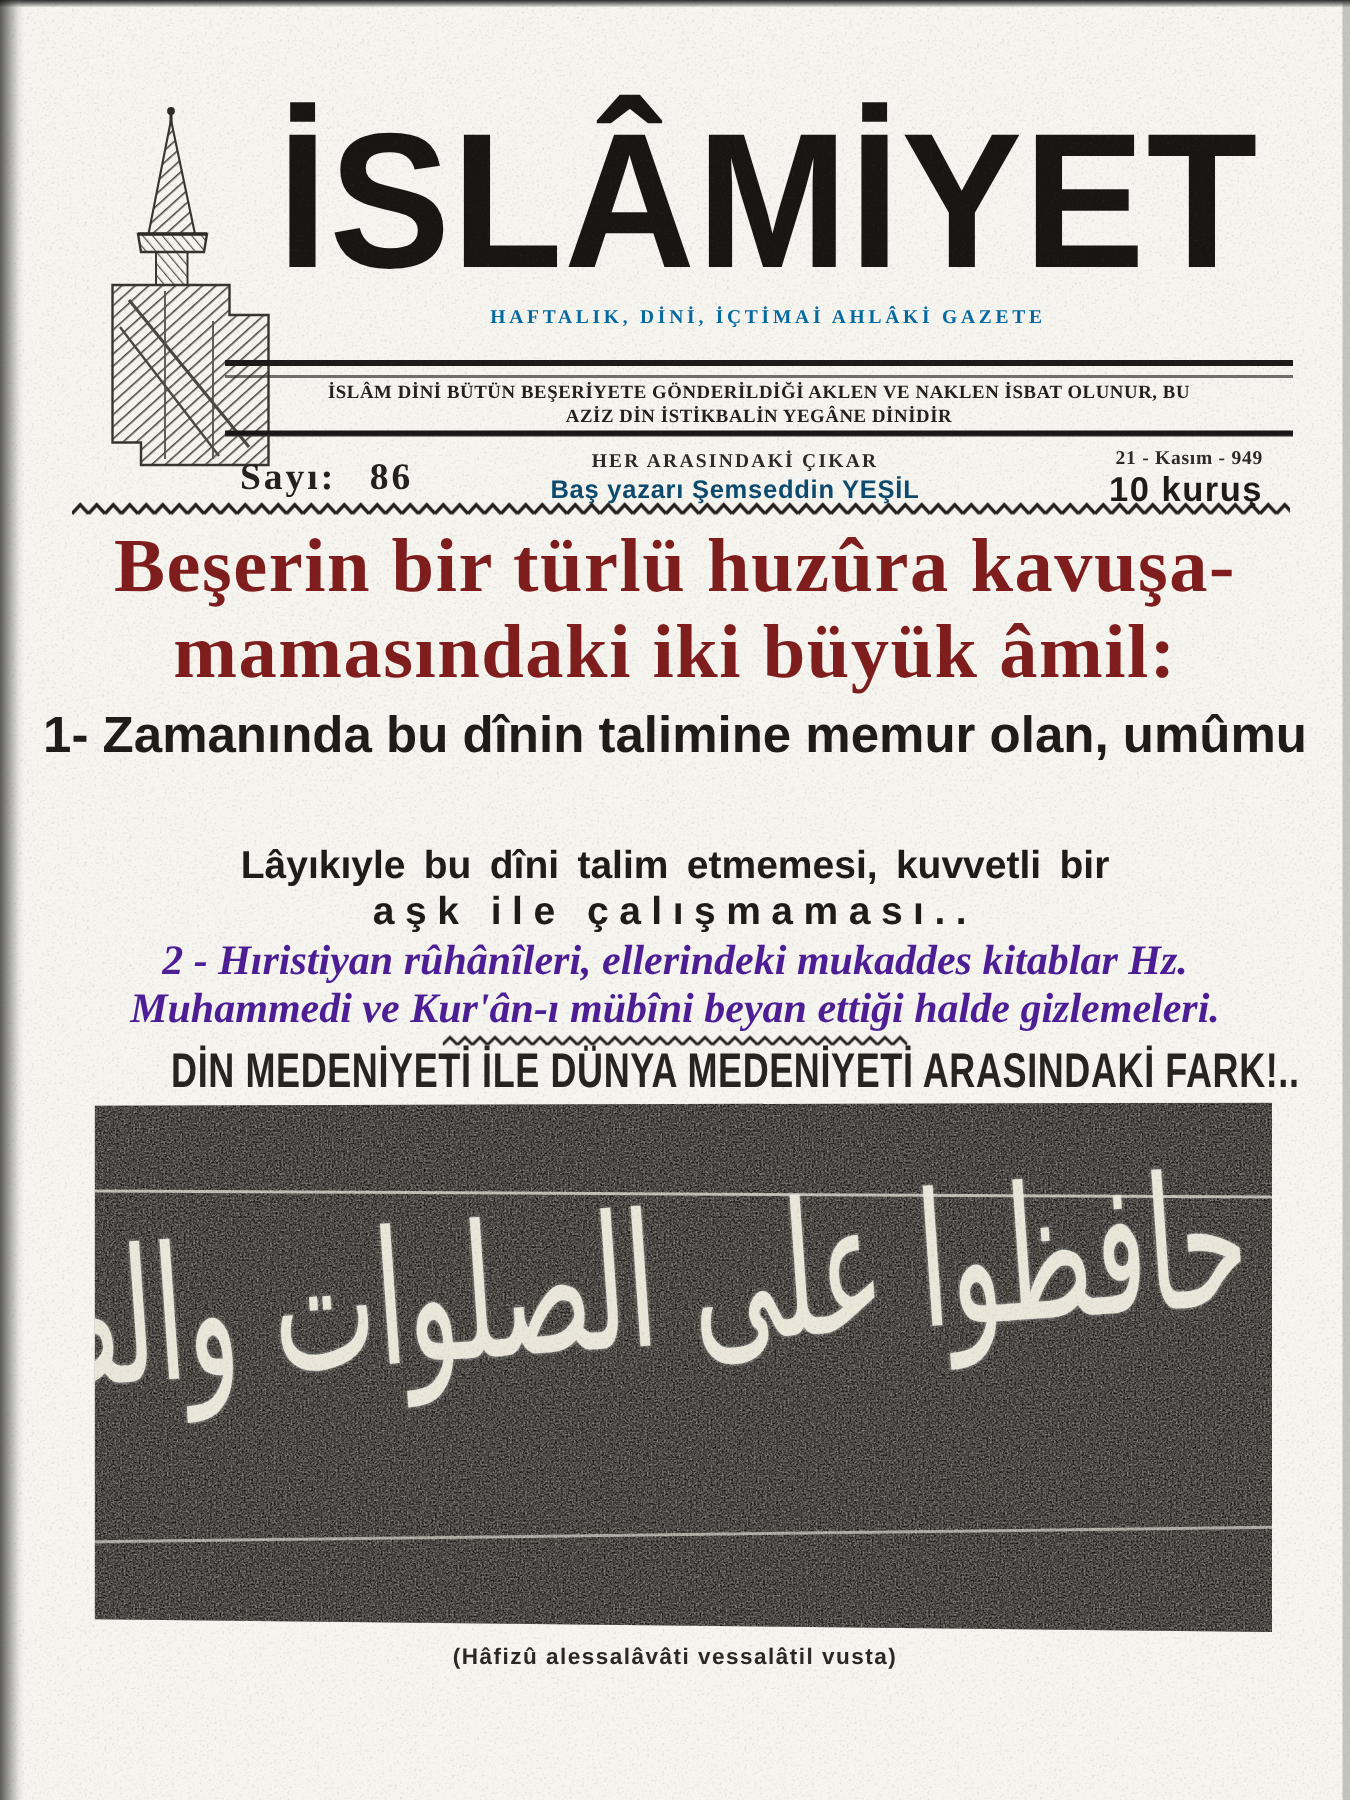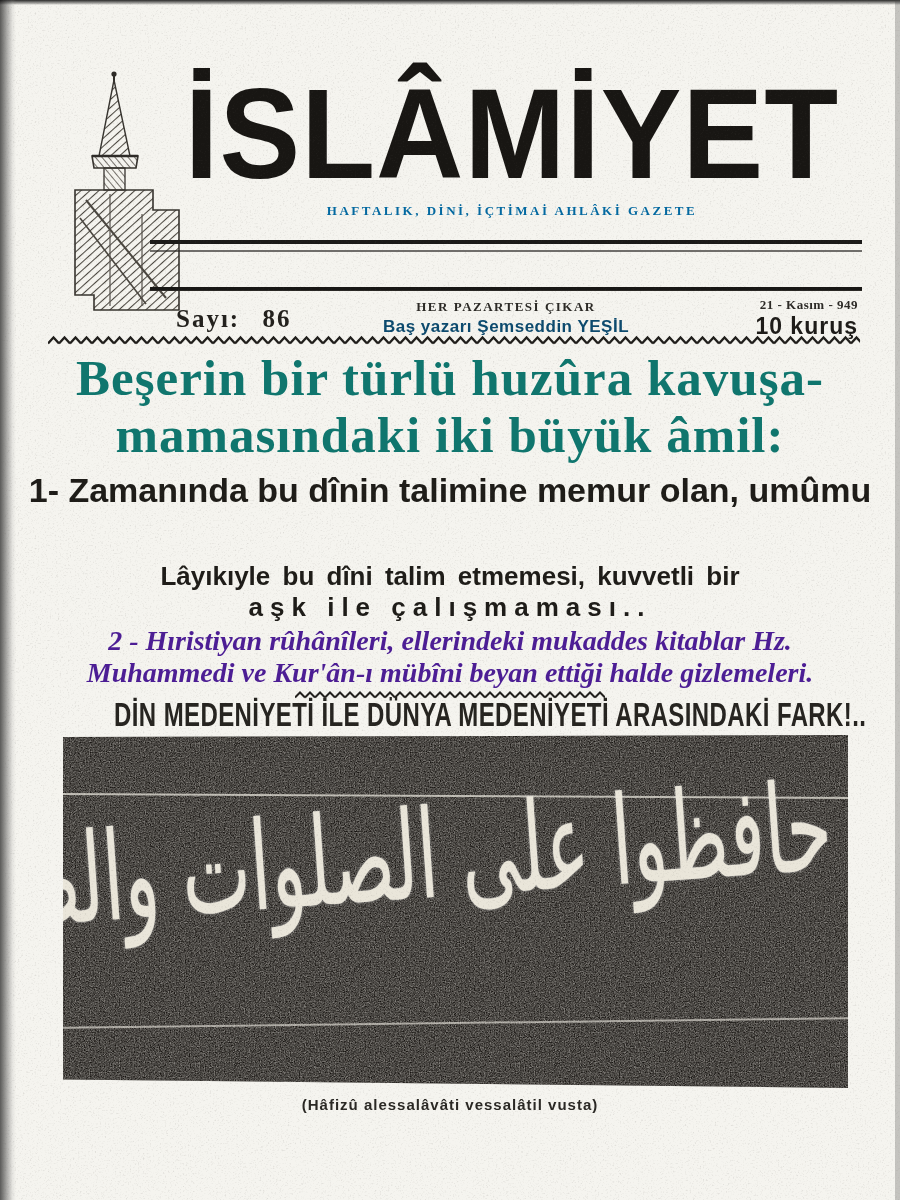--- a/index.html
+++ b/index.html
@@ -27,37 +27,37 @@
   }
   .masthead-subtitle{
     margin-top:12px;font-size:13px;font-weight:700;letter-spacing:2.5px;color:#0369a1;
   }
   .rule-solid{left:150px;top:240px;width:712px;height:3.5px;background:#1b1a18;}
   .rule-thin{left:150px;top:250px;width:712px;height:1.5px;background:rgba(40,38,35,.65);}
   .motto{left:150px;top:254px;width:712px;text-align:center;
     font-size:12.5px;font-weight:700;letter-spacing:.4px;line-height:15.5px;color:#23211d;}
   .rule-double{left:150px;top:287px;width:712px;height:4px;
     border-top:3px solid #181715;border-bottom:1.5px solid #2a2825;box-sizing:border-box;}
-  .info-row{left:150px;top:297px;width:712px;height:38px;display:grid;
+  .info-row{left:134px;top:297px;width:712px;height:38px;display:grid;
     grid-template-columns:170px 1fr 170px;align-items:center;}
   .issue{font-size:25px;font-weight:700;word-spacing:14px;letter-spacing:2px;
     padding-left:26px;color:#23211d;font-family:"Liberation Serif",serif;}
   .info-center{text-align:center;line-height:1.15;}
   .schedule{font-size:13px;font-weight:700;letter-spacing:1.5px;color:#2c2a26;}
   .editor{font-size:17px;font-weight:700;font-family:"Liberation Sans",sans-serif;
     letter-spacing:.5px;color:#0c4a6e;margin-top:2px;}
   .info-right{text-align:right;line-height:1.2;padding-right:4px;}
   .date{font-size:13px;font-weight:700;letter-spacing:.5px;color:#2c2a26;font-family:Liberation Serif, serif;}
   .price{font-size:23px;font-weight:700;font-family:"Liberation Sans",sans-serif;
     letter-spacing:1px;color:#1d1b18;}
   .zz-full{left:48px;top:332px;width:812px;height:11px;}
   .zz-small{left:295px;top:686px;width:310px;height:10px;}
   
   .headline{left:20px;top:350px;width:860px;text-align:center;
-    font-weight:700;font-size:51px;line-height:57px;letter-spacing:1px;color:#0f766e;
+    font-weight:700;font-size:51px;line-height:57px;letter-spacing:1px;color:#7f1d1d;
     text-shadow:1px 1px 0 rgba(245,244,239,.3);}
   
   .sans{font-family:"Liberation Sans",sans-serif;}
   .a-line{left:20px;width:860px;text-align:center;white-space:nowrap;color:#1e1c18;}
   .item1-l1{top:471px;font-size:34px;font-weight:700;}
   .item1-l2{top:515px;font-size:34px;font-weight:700;}
   .item1-l3{top:561px;font-size:26px;font-weight:700;word-spacing:5px;}
   .item1-l4{top:592px;font-size:26px;font-weight:700;letter-spacing:7px;}
   .item2{font-style:italic;font-weight:700;font-size:28px;color:#4c1d95;}
   .item2-l1{top:625px;}
@@ -120,27 +120,31 @@
   </div>
 
   <div class="abs title-block">
     <div class="masthead-title">İSLÂMİYET</div>
     <div class="masthead-subtitle">HAFTALIK, DİNİ, İÇTİMAİ AHLÂKİ GAZETE</div>
   </div>
 
   <div class="abs rule-solid"></div>
   <div class="abs rule-thin"></div>
 
+  <div class="abs motto">
+    <div>İSLÂM DİNİ BÜTÜN BEŞERİYETE GÖNDERİLDİĞİ AKLEN VE NAKLEN İSBAT OLUNUR, BU</div>
+    <div>AZİZ DİN İSTİKBALİN YEGÂNE DİNİDİR</div>
+  </div>
 
   <div class="abs rule-double"></div>
 
   <div class="abs info-row">
     <div class="issue">Sayı: 86</div>
     <div class="info-center">
-      <div class="schedule">HER PAZARTESİ ÇIKAR</div>
+      <div class="schedule">HER ARASINDAKİ ÇIKAR</div>
       <div class="editor">Baş yazarı Şemseddin YEŞİL</div>
     </div>
     <div class="info-right">
       <div class="date">21 - Kasım - 949</div>
       <div class="price">10 kuruş</div>
     </div>
   </div>
 
   <div class="abs zz-full">
     <svg width="812" height="11">

